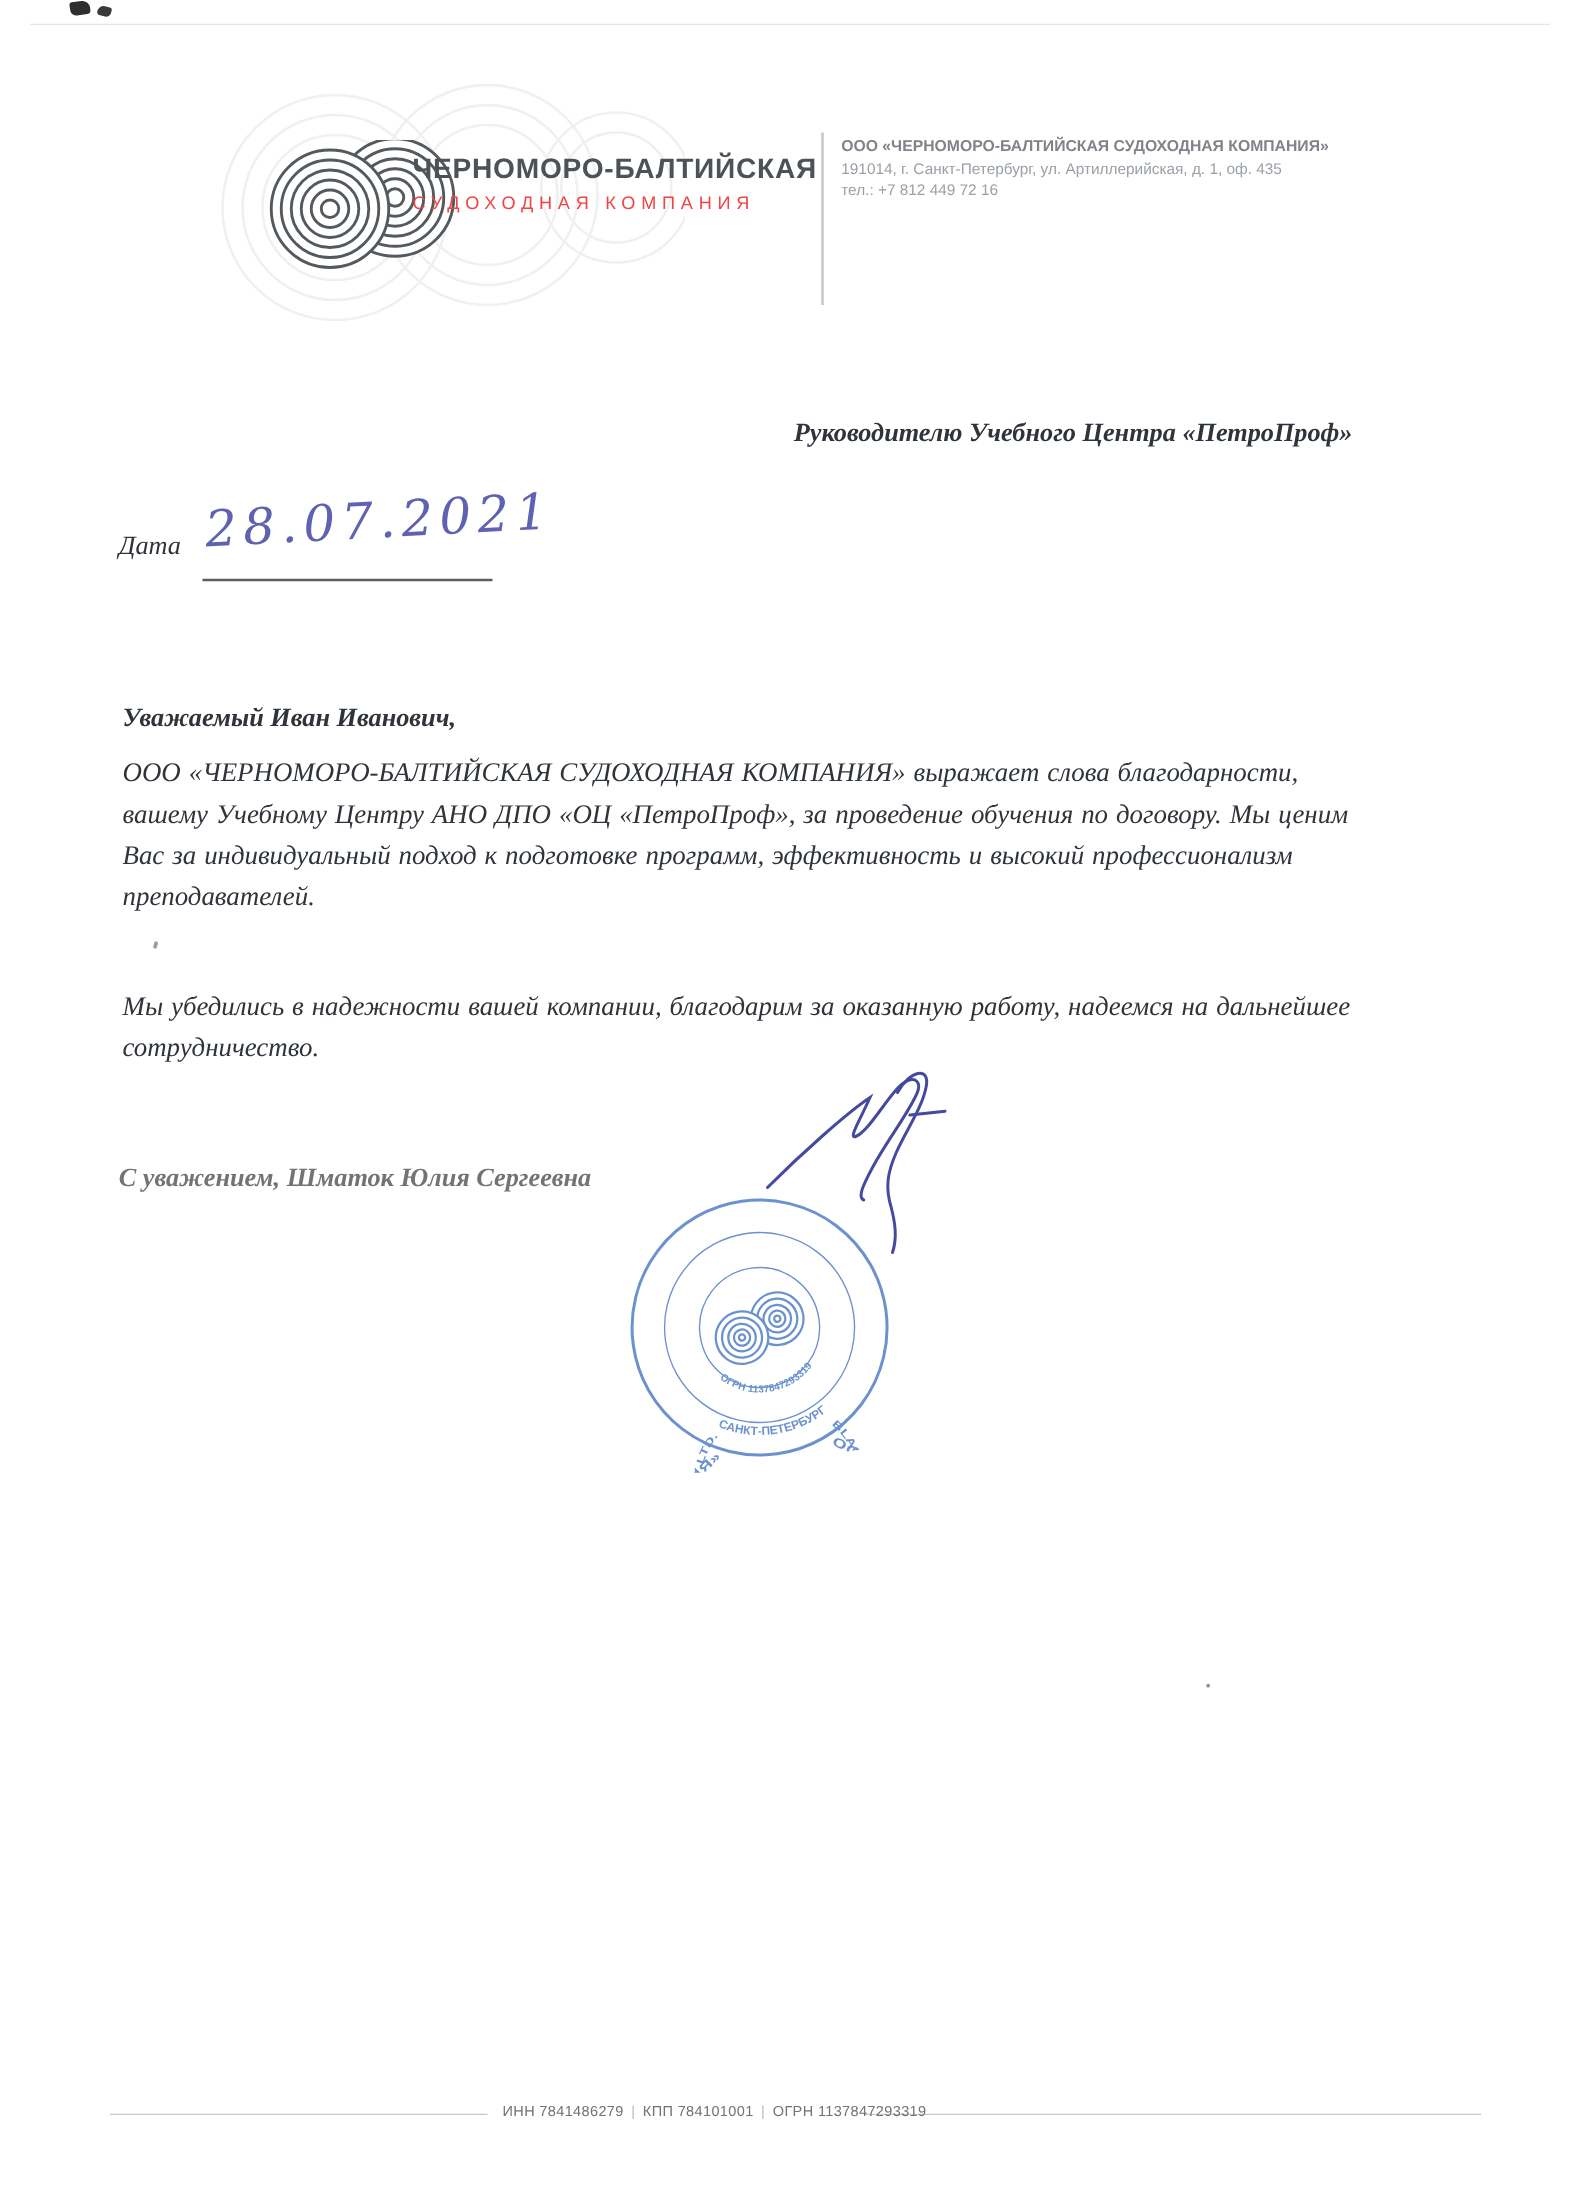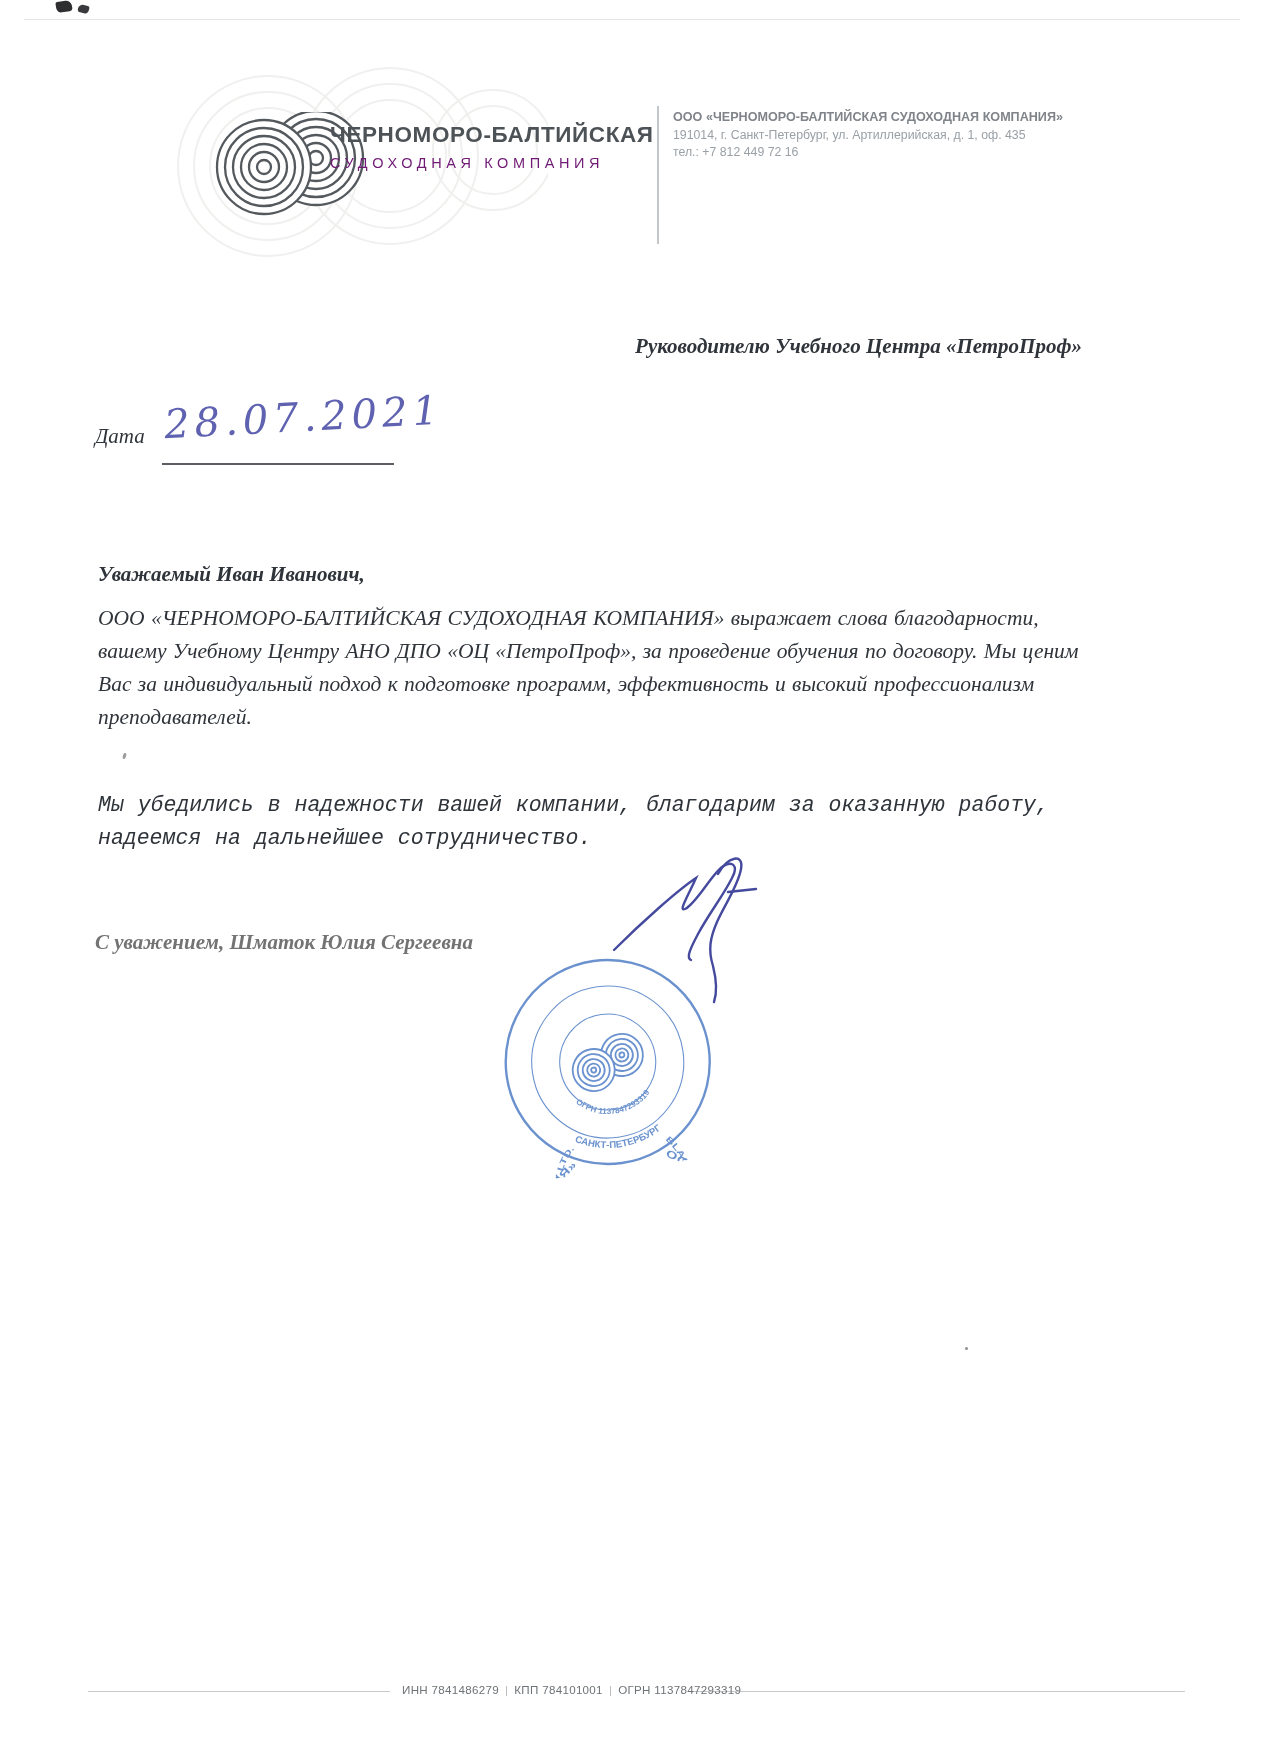--- a/index.html
+++ b/index.html
@@ -15,41 +15,41 @@
   .ink-mark1 { left:56px; top:1px; width:16px; height:11px; background:#2e2e30; border-radius:2px 6px 3px 5px; transform:rotate(-8deg); }
   .ink-mark2 { left:78px; top:5px; width:11px; height:8px; background:#3a3a3c; border-radius:5px 2px 4px 3px; transform:rotate(14deg); }
   .dot-a { left:123px; top:753px; width:3px; height:6px; background:#9d9da0; border-radius:2px; transform:rotate(16deg); }
   .dot-b { left:965px; top:1347px; width:3px; height:3px; background:#8f8f92; border-radius:50%; }
 
   
   .watermark { left:128px; top:58px; }
   .logo-mark { left:212px; top:112px; }
   .brand { left:330px; top:122px; color:#4d5257; }
   .brand-l1 { font-size:22.5px; font-weight:600; letter-spacing:0.6px; }
-  .brand-l2 { font-size:14.5px; font-weight:400; letter-spacing:4.6px; margin-top:7px; color:#701a75; }
+  .brand-l2 { font-size:14.5px; font-weight:400; letter-spacing:4.6px; margin-top:7px; color:#ef4444; }
   .lh-divider { left:657px; top:106px; width:2px; height:138px; background:#c3c7ca; }
   .addr { left:673px; top:109px; font-size:12.3px; color:#9aa0a6; line-height:17.5px; }
   .addr .co-name { font-weight:700; color:#7f848a; font-size:12.6px; }
   .addr .blk-gap { height:14px; }
 
   
   .serif { font-family:"Liberation Serif", serif; }
   .recipient { right:182px; top:334px; font-size:21px; font-style:italic; font-weight:700; color:#2f343a; }
   .date-label { left:95px; top:424px; font-size:21px; font-style:italic; color:#2f343a; }
   .hand-date {
     left:164px; top:394px; font-size:40px; color:#4a4da6; font-style:italic;
     font-family:"DejaVu Serif", serif; letter-spacing:5px; transform:rotate(-3deg);
     opacity:.88; white-space:nowrap;
   }
   .date-underline { left:162px; top:463px; width:232px; height:1.5px; background:#5a5e63; }
   .center-col { left:98px; width:990px; color:#2f343a; }
   .greeting { top:562px; font-size:21px; font-style:italic; font-weight:700; }
   .para { font-size:21.5px; font-style:italic; line-height:33px; word-spacing:1px; }
   .para1 { top:602px; }
-  .para2 { top:789px;font-family:Liberation Mono, monospace; }
+  .para2 { top:789px; }
   .signoff { left:95px; top:930px; font-size:21px; font-style:italic; font-weight:700; color:#737373; }
 
   .signature-svg { left:598px; top:850px; }
   .stamp-svg { left:500px; top:954px; opacity:.84; transform:rotate(-8deg); }
 
   
   .footer-line-l { left:88px; top:1691px; width:302px; border-top:1px solid #c6c9cb; }
   .footer-line-r { left:692px; top:1691px; width:493px; border-top:1px solid #c6c9cb; }
   .footer-text { left:402px; top:1683px; font-size:11.6px; color:#6e7377; letter-spacing:0.3px; white-space:nowrap; }
   .footer-text .sep { color:#b6babd; padding:0 6px; }

